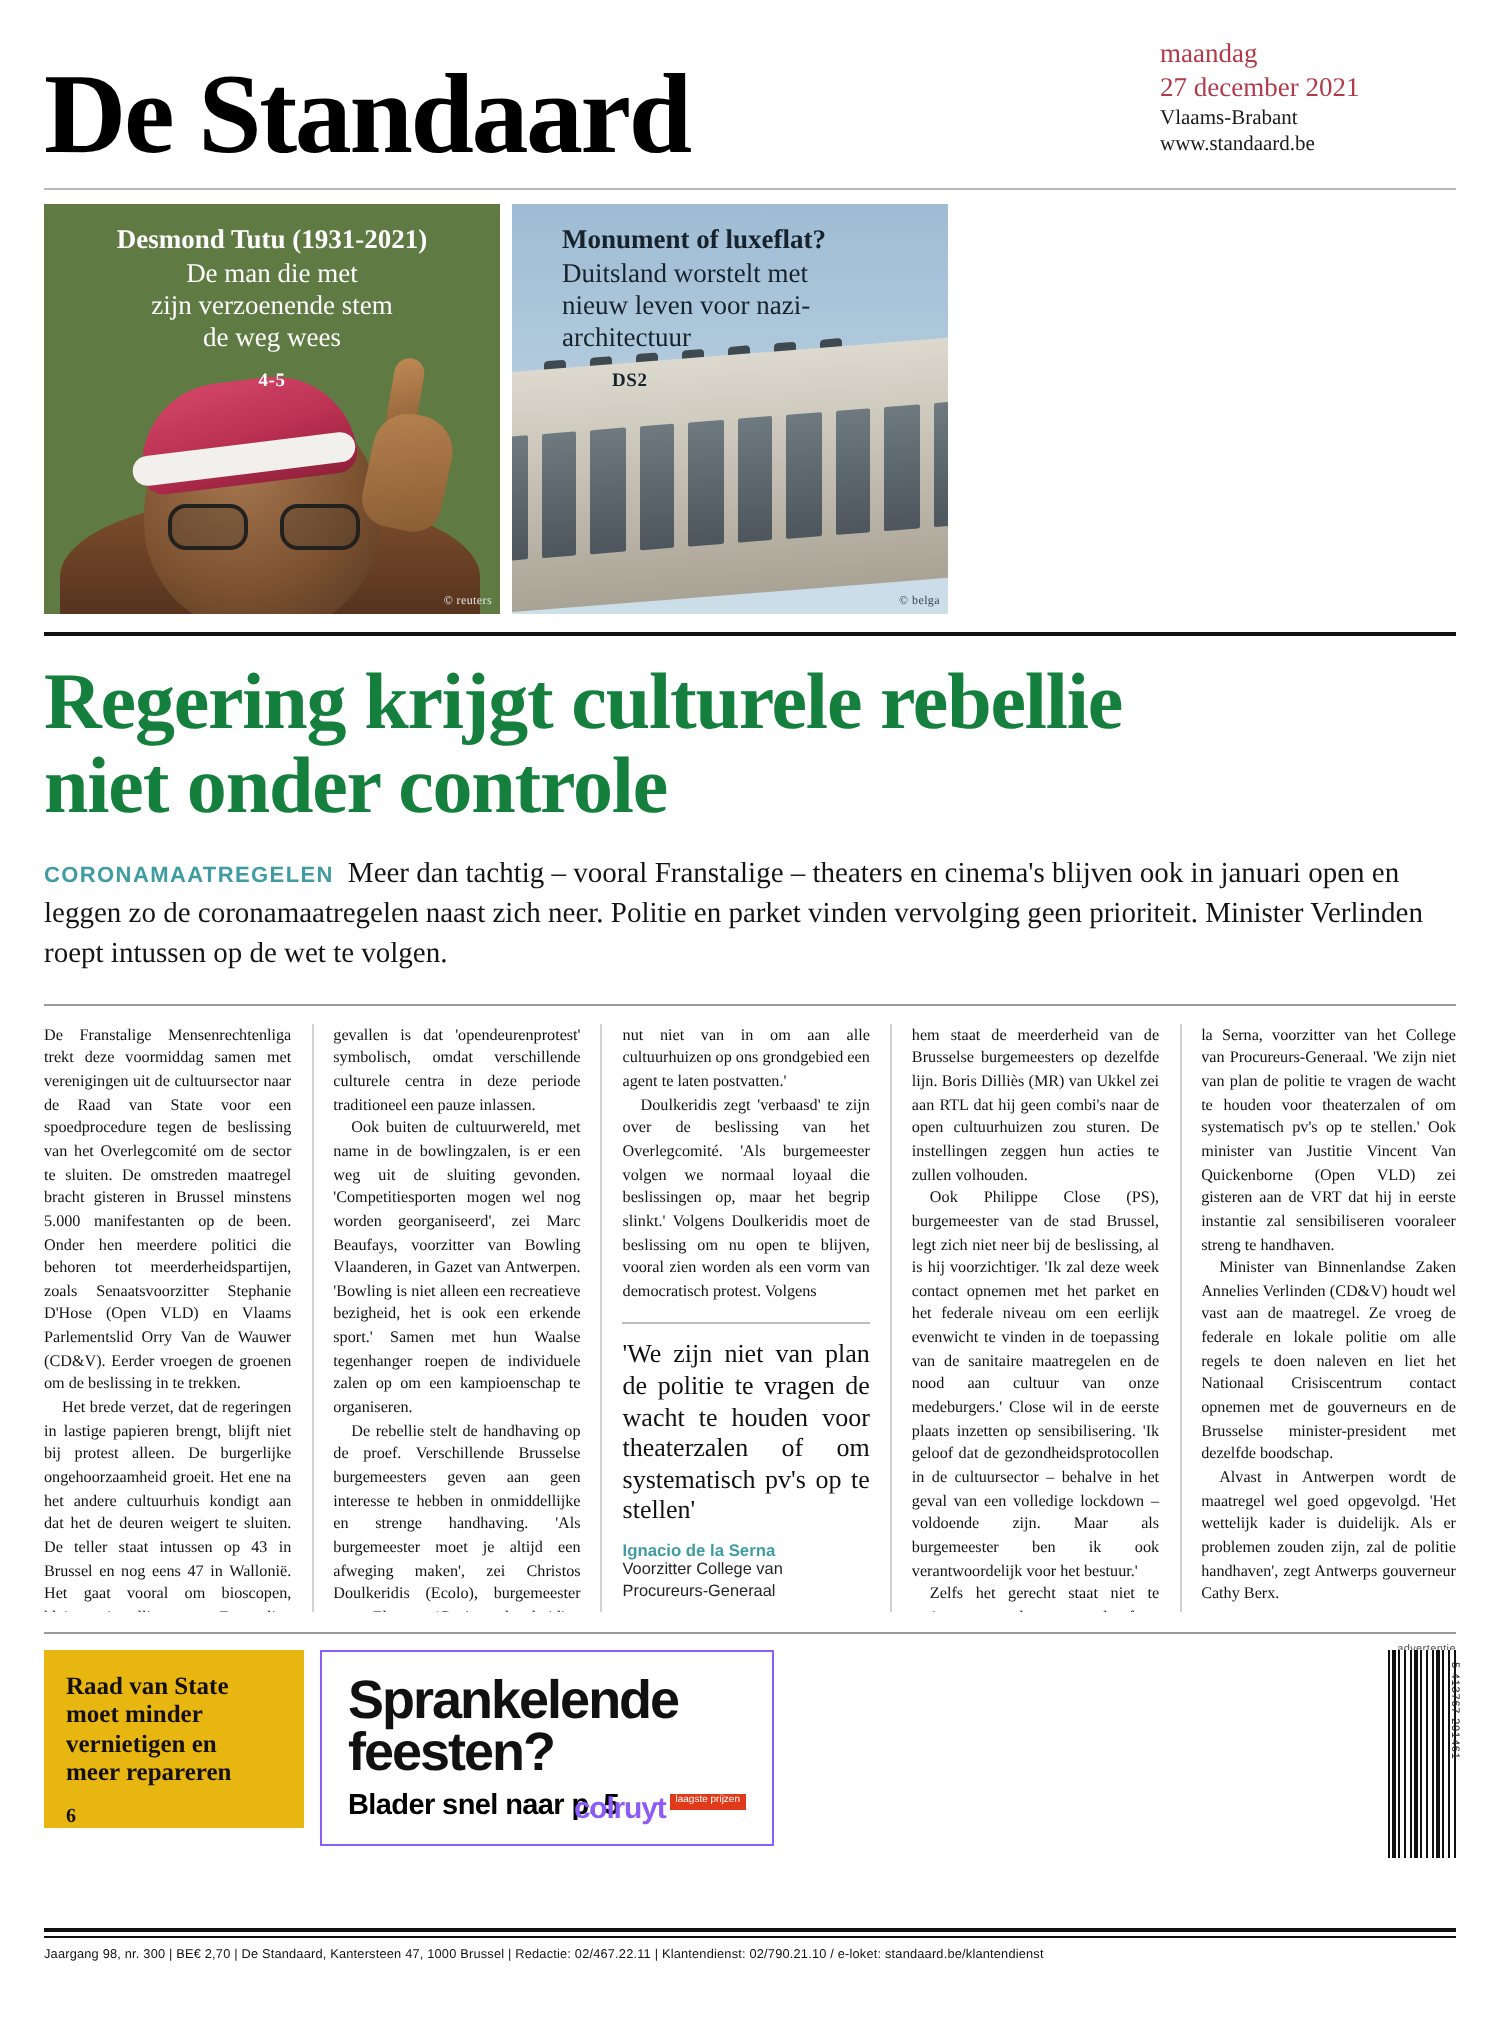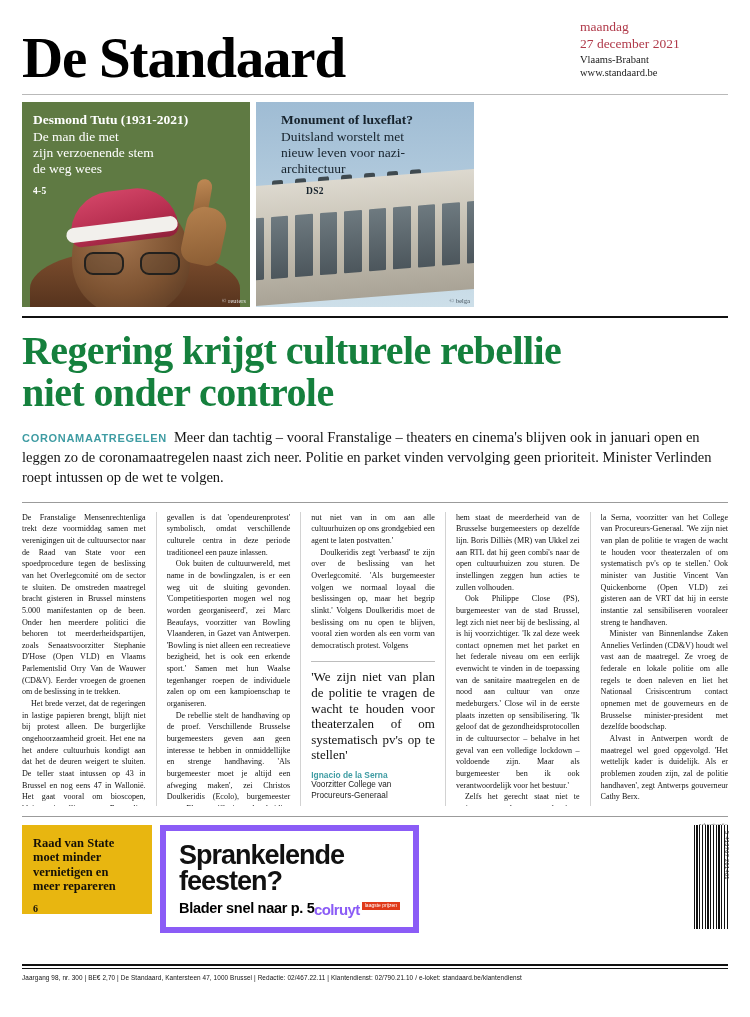--- a/index.html
+++ b/index.html
@@ -92,21 +92,21 @@
     font-size: 13.5px;
     line-height: 1.18;
     margin: 0;
   }
   .teaser-page {
     font-size: 9.5px;
     font-weight: bold;
     margin-top: 9px;
     letter-spacing: 0.3px;
   }
-  .t1 .teaser-text, .t1 .teaser-page { color: #ffffff; }
+  .t1 .teaser-text, .t1 .teaser-page { color: #ffffff; text-align: center; }
   .t2 .teaser-text, .t2 .teaser-page { color: #16222c; padding-left: 25px; }
   .t3 .teaser-text, .t3 .teaser-page { color: #ffffff; }
 
   .credit {
     position: absolute;
     right: 4px;
     bottom: 3px;
     font-size: 6px;
     color: #e8e8e8;
     z-index: 4;
@@ -408,22 +408,22 @@
     color: #141008;
   }
   .promo-yellow .py-page {
     margin-top: 9px;
     font-weight: bold;
     font-size: 10px;
     color: #141008;
   }
 
   .ad-colruyt {
-    width: 259px;
-    border: 6px solid #8b5cf6;
+    width: 227px;
+    border: 1px solid #8b5cf6;
     background: #fff;
     padding: 11px 13px;
     box-sizing: border-box;
     position: relative;
   }
   .ad-colruyt .ac-big {
     font-family: "Liberation Sans", sans-serif;
     font-weight: bold;
     font-size: 27px;
     line-height: .97;

